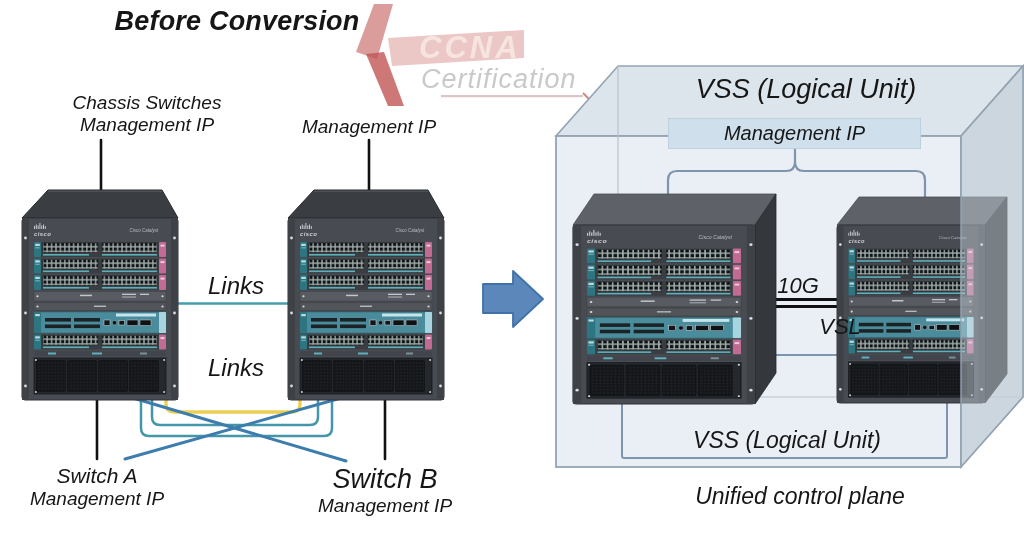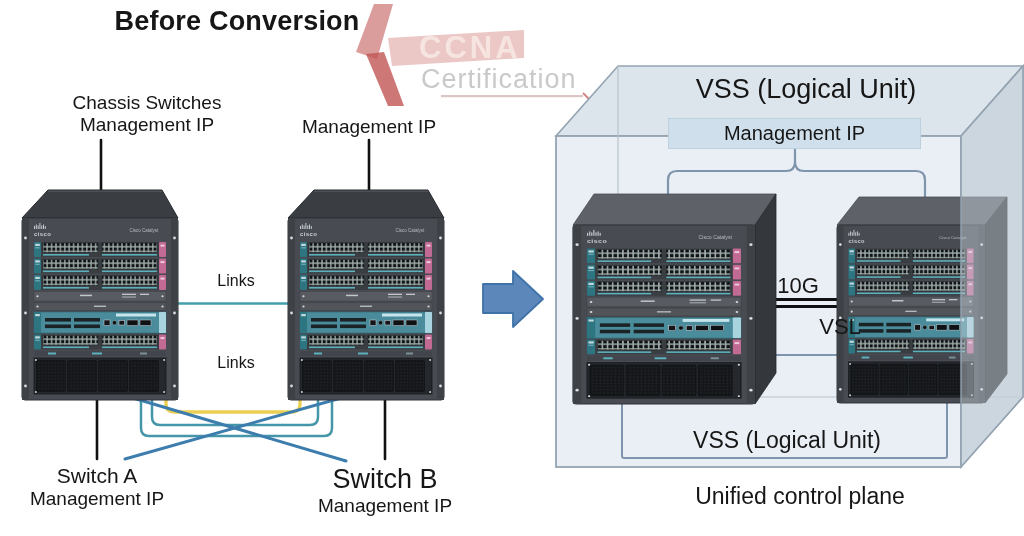--- a/index.html
+++ b/index.html
@@ -1,23 +1,23 @@
 <!DOCTYPE html>
 <html><head>
 <meta charset="utf-8">
 <style>
   html,body{margin:0;padding:0;background:#ffffff;}
   #stage{position:relative;width:1024px;height:536px;background:#ffffff;overflow:hidden;
-         font-family:"Liberation Sans","DejaVu Sans",sans-serif;color:#161616;}
+         font-family:"Liberation Sans","DejaVu Sans",sans-serif;color:#161616;font-style:italic;}
   #gfx{position:absolute;left:0;top:0;}
   .lbl{position:absolute;transform:translateX(-50%);text-align:center;white-space:nowrap;
        font-weight:500;line-height:1.15;}
   .title{font-size:27px;font-weight:600;letter-spacing:.2px;}
   .small{font-size:19px;}
-  .links{font-size:16px;}
+  .links{font-size:24px;}
   .big{font-size:27px;}
   .mid{font-size:22px;}
   .wm{position:absolute;white-space:nowrap;font-weight:700;}
   #mgmt-box{position:absolute;left:668px;top:118px;width:253px;height:31px;
             background:#cfdfeb;border:1px solid #bdd0de;box-sizing:border-box;
             display:flex;align-items:center;justify-content:center;font-size:20px;font-weight:500;}
 </style>
 </head>
 <body>
 

